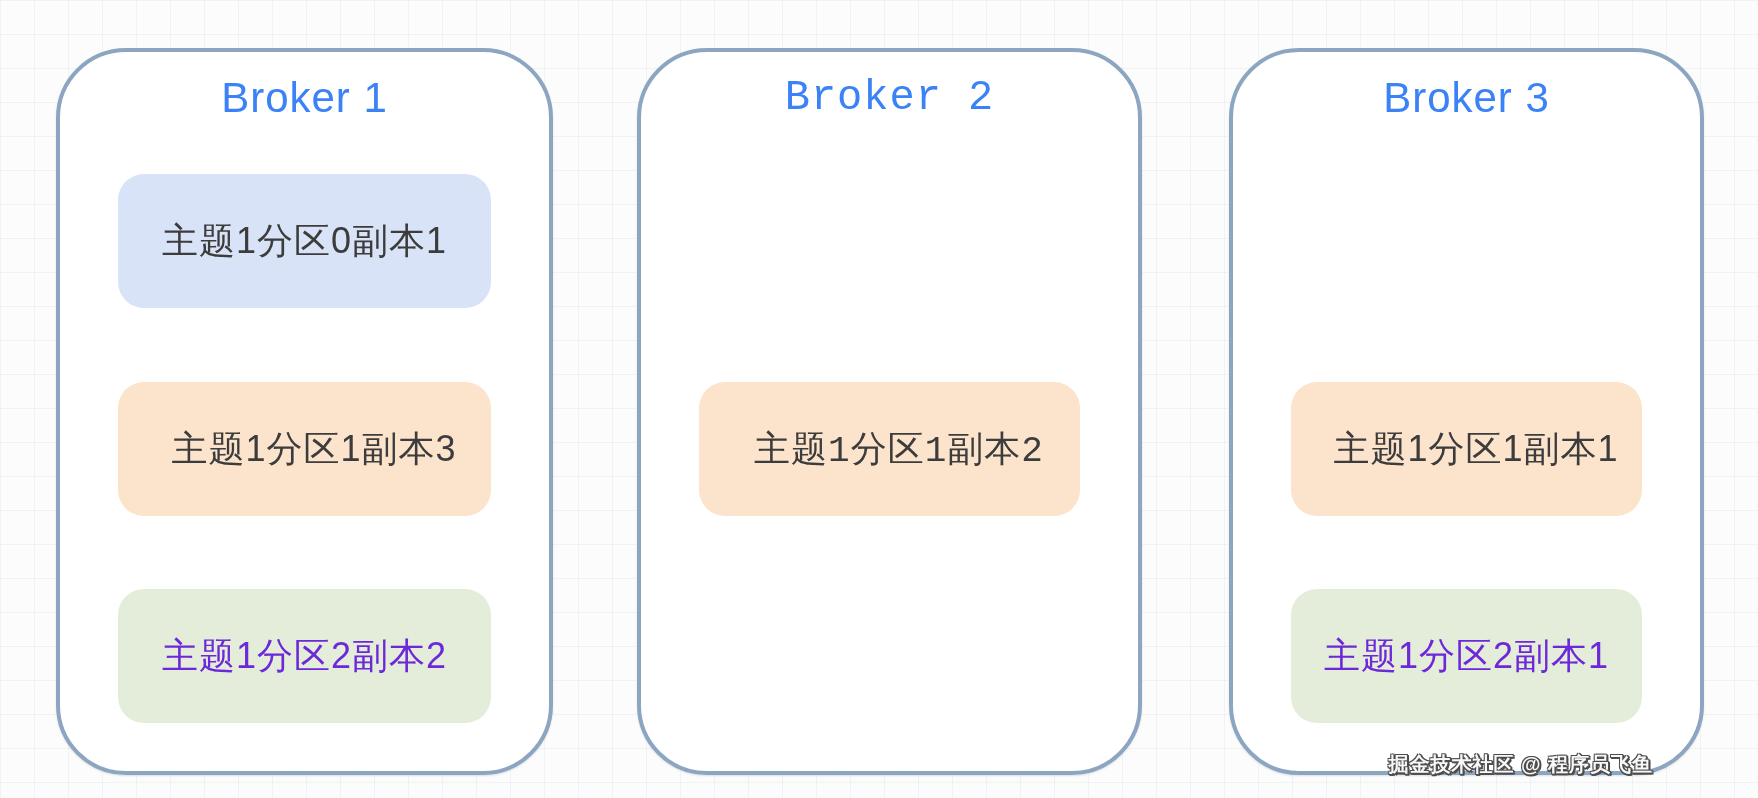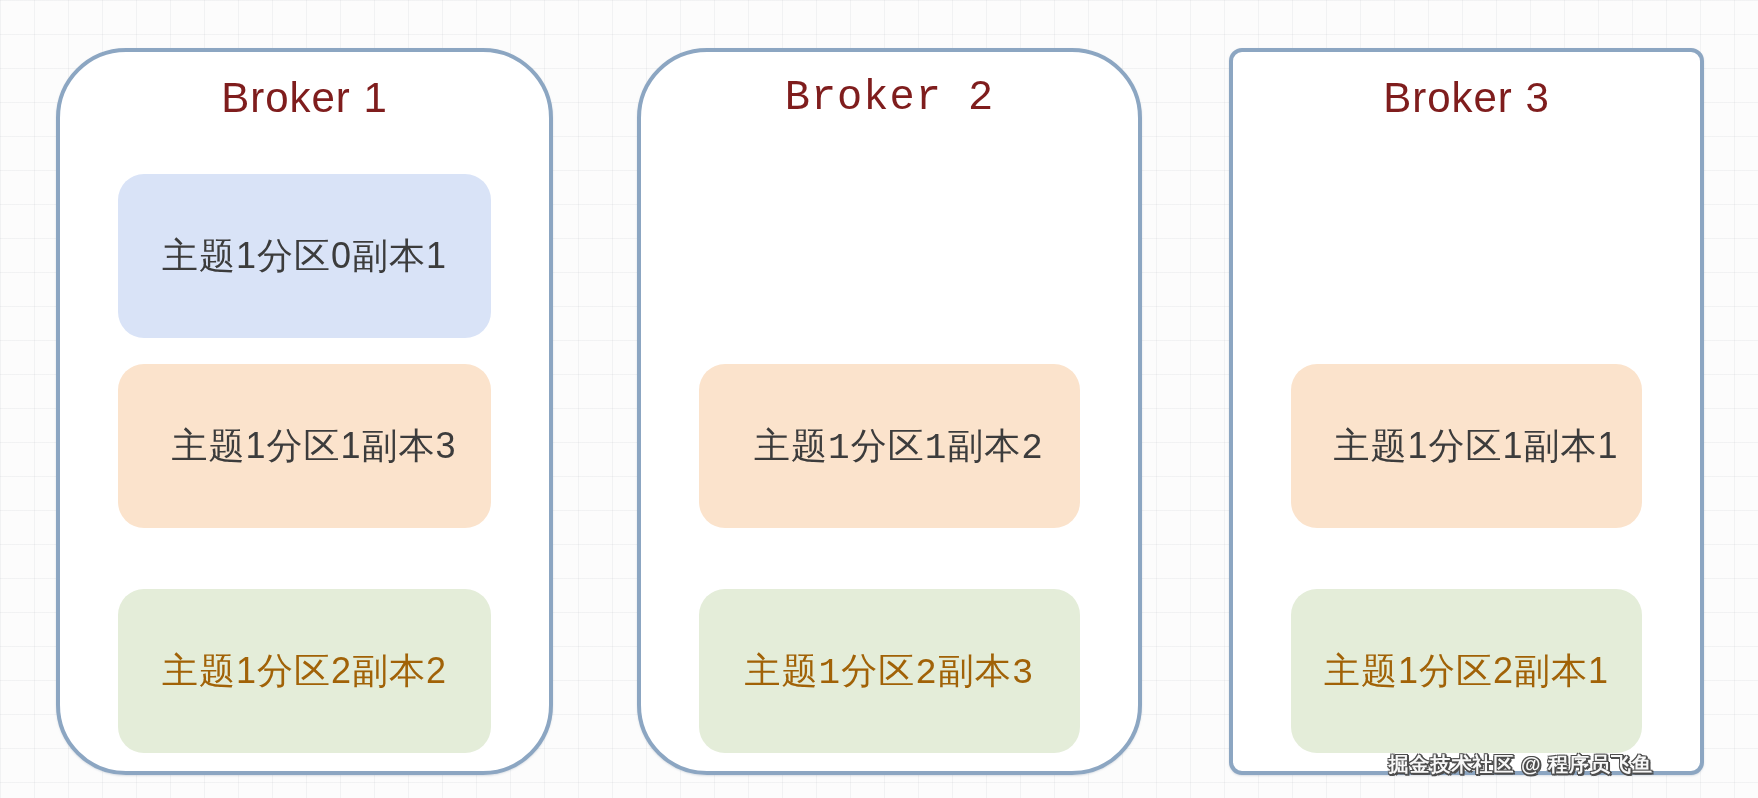--- a/index.html
+++ b/index.html
@@ -24,52 +24,52 @@
     top: 48px;
     height: 727px;
     background: #ffffff;
     border: 4px solid #8ca6c2;
     border-radius: 70px;
     box-sizing: border-box;
     box-shadow: 0 1px 2px rgba(120,140,165,0.25);
   }
   .broker-1 { left: 56px;  width: 497px; }
   .broker-2 { left: 637px; width: 505px; font-family: Liberation Mono, monospace; }
-  .broker-3 { left: 1229px; width: 475px; border-radius: 13px; }
+  .broker-3 { left: 1229px; width: 475px; }
 
   .broker-title {
     margin: 0;
     position: absolute;
     top: 22px;
     left: 0;
     right: 0;
     text-align: center;
     font-size: 42px;
     font-weight: 500;
-    color: #7f1d1d;
+    color: #3b82f6;
     letter-spacing: 1px;
   }
 
   .replica-box {
     position: absolute;
     left: 58px;
     right: 58px;
-    height: 164px;
+    height: 134px;
     border-radius: 26px;
     display: flex;
     align-items: center;
     justify-content: center;
     font-size: 36px;
     color: #3c3c3c;
     letter-spacing: 1px;
     text-align: center;
   }
   .replica-blue   { top: 122px; background: #d9e3f7; }
-  .replica-orange { top: 312px; background: #fbe3cc; padding-left: 19px; }
-  .replica-green  { top: 537px; background: #e4edd9; color: #a16207; }
+  .replica-orange { top: 330px; background: #fbe3cc; padding-left: 19px; }
+  .replica-green  { top: 537px; background: #e4edd9; color: #6d28d9; }
 
   .watermark {
     position: absolute;
     right: 105px;
     bottom: 20px;
     font-size: 20px;
     font-weight: bold;
     letter-spacing: 1px;
     color: #f8f8f8;
     text-shadow:
@@ -87,21 +87,20 @@
 <section class="broker-card broker-1">
   <h2 class="broker-title">Broker 1</h2>
   <div class="replica-box replica-blue">主题1分区0副本1</div>
   <div class="replica-box replica-orange">主题1分区1副本3</div>
   <div class="replica-box replica-green">主题1分区2副本2</div>
 </section>
 
 <section class="broker-card broker-2">
   <h2 class="broker-title">Broker 2</h2>
   <div class="replica-box replica-orange">主题1分区1副本2</div>
-  <div class="replica-box replica-green">主题1分区2副本3</div>
 </section>
 
 <section class="broker-card broker-3">
   <h2 class="broker-title">Broker 3</h2>
   <div class="replica-box replica-orange">主题1分区1副本1</div>
   <div class="replica-box replica-green">主题1分区2副本1</div>
 </section>
 
 <div class="watermark">掘金技术社区 @ 程序员飞鱼</div>
 

